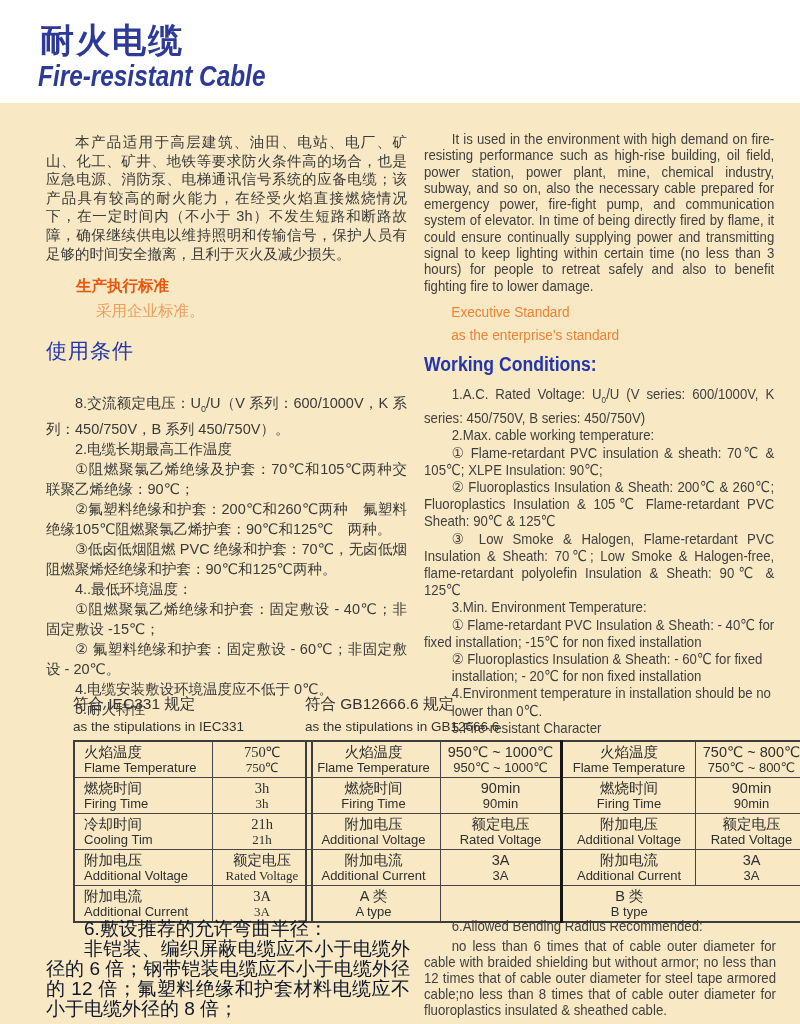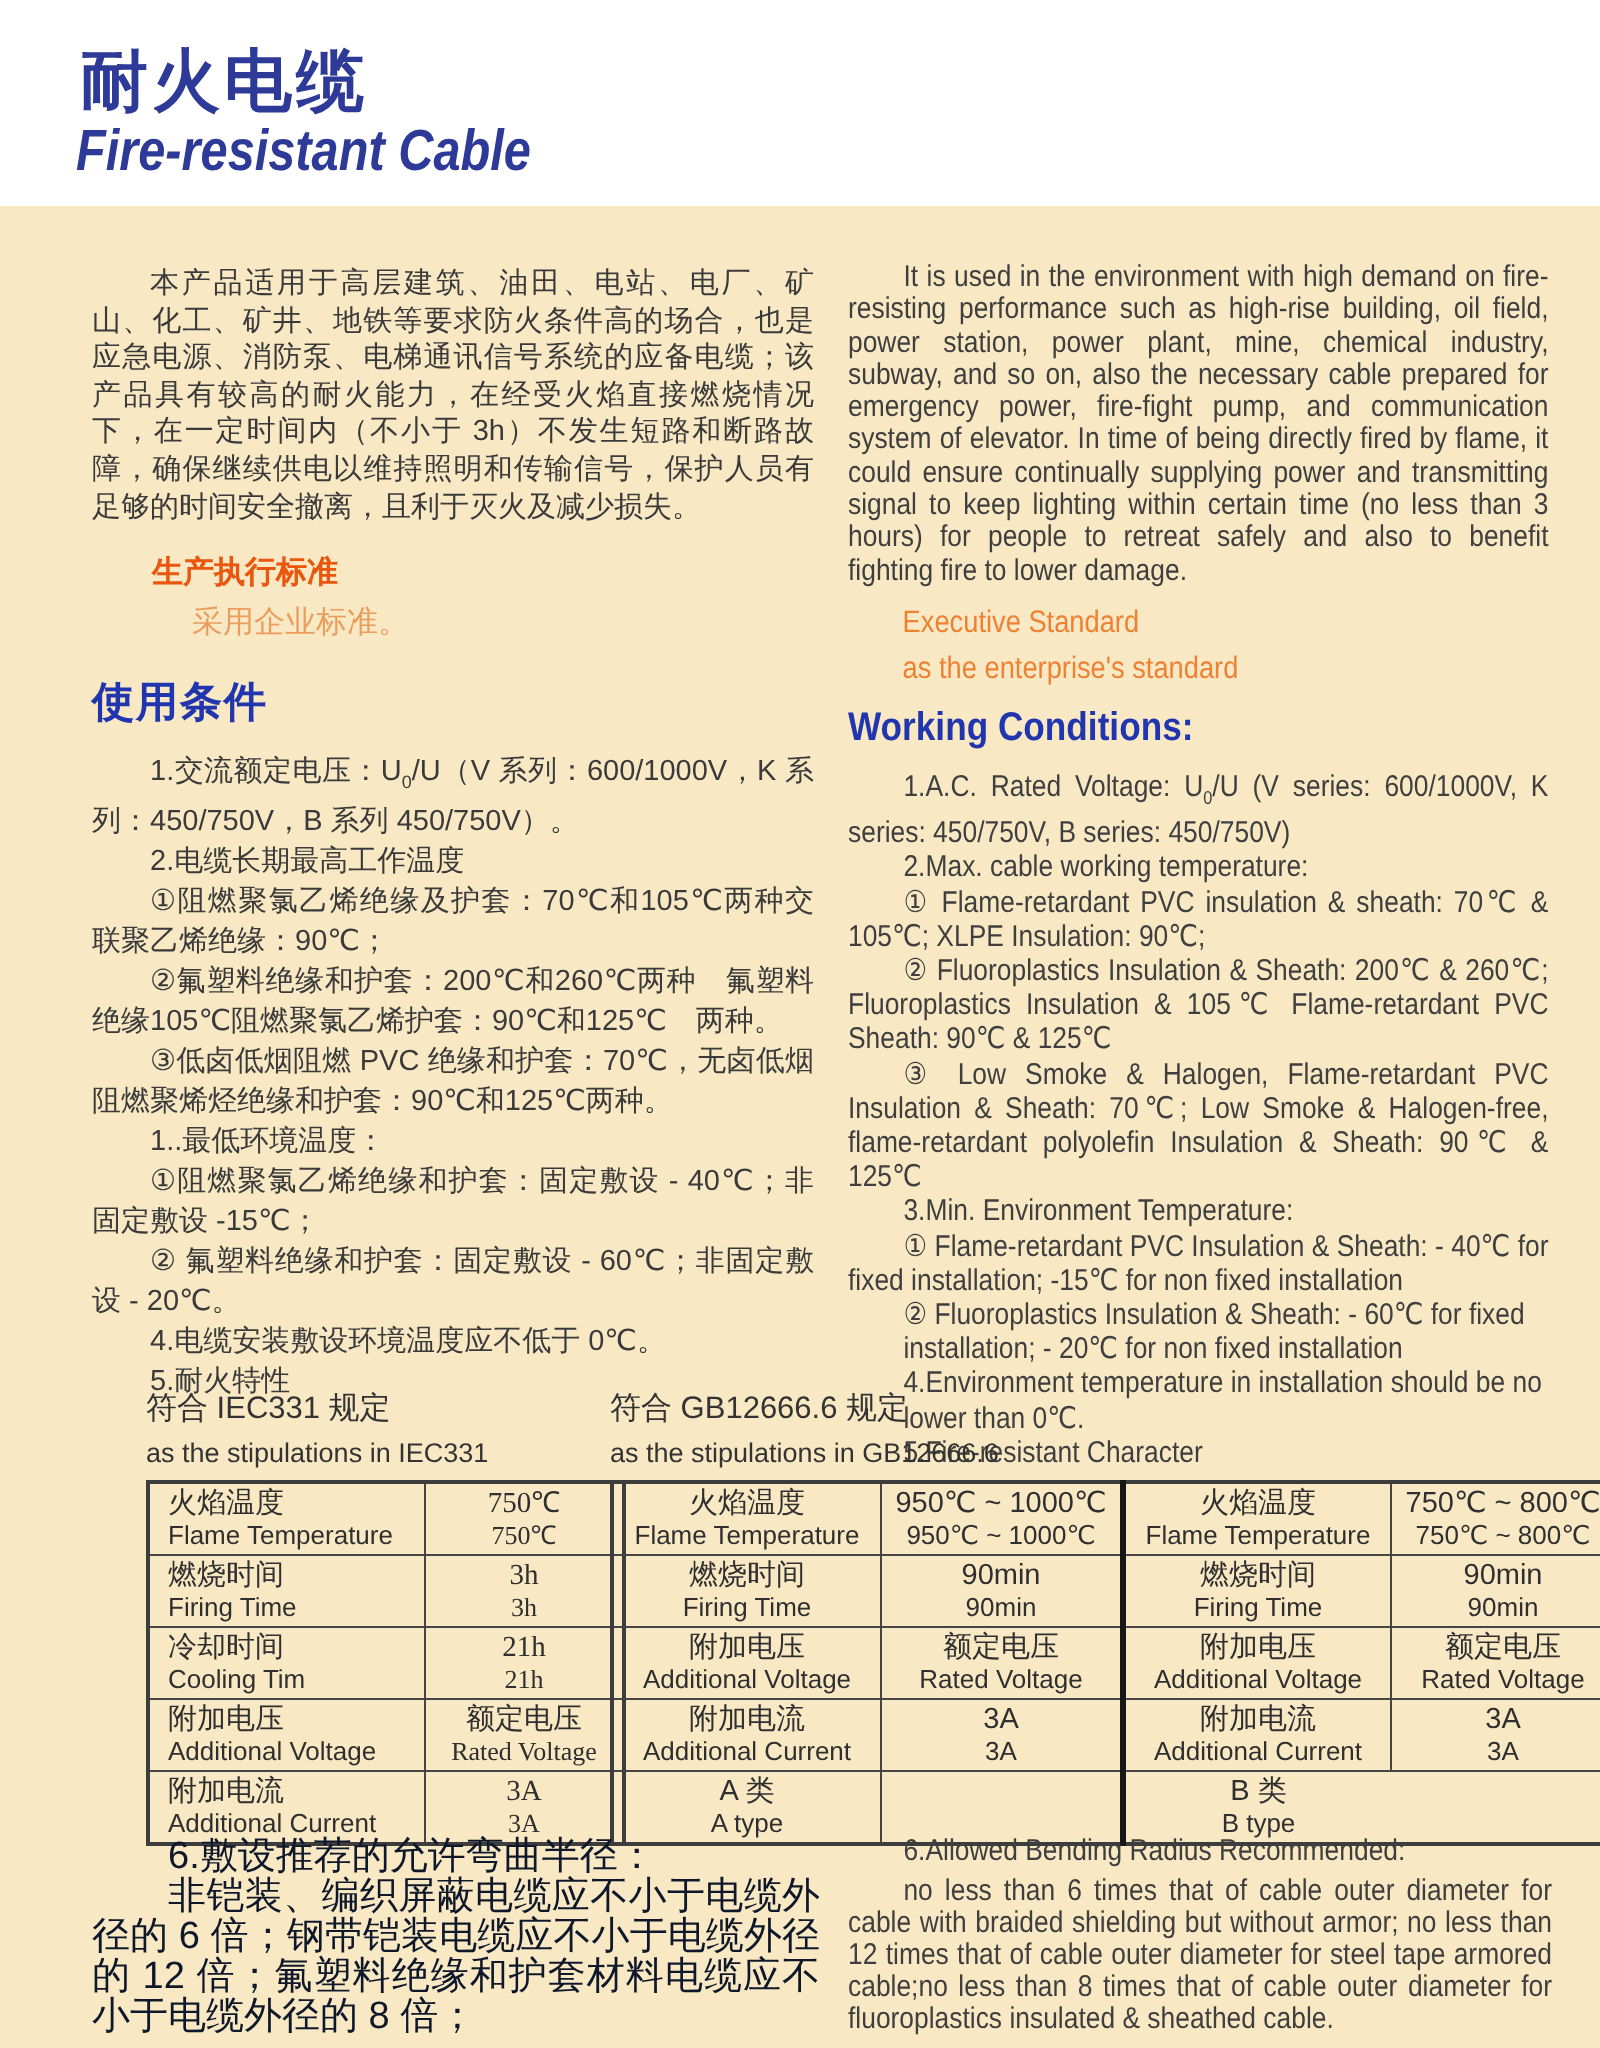--- a/index.html
+++ b/index.html
@@ -23,21 +23,21 @@
   .intro-cn { margin:0; font-size:14.5px; line-height:18.6px; text-indent:2em; text-align:justify; color:#3a3a3a; }
   .intro-en { margin:0; font-size:15px;   line-height:16.3px; text-indent:2.1em; text-align:justify; color:#3f3f3f; }
 
   .exec-block { margin:13px 0 0 30px; }
   .exec-head-cn { font-size:15.5px; font-weight:bold; color:#e9570e; }
   .exec-body-cn { font-size:15.5px; color:#eb9d5e; font-family:"Liberation Serif","DejaVu Serif",serif; margin-top:4px;margin-left:20px; }
   .exec-block-en { margin:9px 0 0 31px; }
   .exec-head-en { font-size:15.5px; color:#ee8134; }
   .exec-body-en { font-size:15.5px; color:#ee8134; margin-top:5px; }
 
-  .cond-head-cn { margin:15px 0 11px 0; font-size:21px; font-weight:bold; color:#2136ae; letter-spacing:1px; }
+  .cond-head-cn { margin:15px 0 28px 0; font-size:21px; font-weight:normal; color:#2136ae; letter-spacing:1px; }
   .cond-head-en { margin:9px 0 9px 0; font-size:20px; font-weight:bold; color:#2136ae; }
 
   .items-cn p { margin:0; font-size:14.5px; line-height:20px; text-indent:2em; text-align:justify; color:#3a3a3a; }
   .items-en p { margin:0; font-size:15px; line-height:17.2px; text-indent:2.1em; text-align:justify; color:#3f3f3f; }
   .items-en p.blockindent { text-indent:0; padding-left:2.1em; text-align:left; }
   sub { font-size:.62em; }
 
   
   .tbl-group { position:absolute; }
   #iec-group { left:73px;  top:694px; }
@@ -78,26 +78,26 @@
     <p class="intro-cn">本产品适用于高层建筑、油田、电站、电厂、矿山、化工、矿井、地铁等要求防火条件高的场合，也是应急电源、消防泵、电梯通讯信号系统的应备电缆；该产品具有较高的耐火能力，在经受火焰直接燃烧情况下，在一定时间内（不小于 3h）不发生短路和断路故障，确保继续供电以维持照明和传输信号，保护人员有足够的时间安全撤离，且利于灭火及减少损失。</p>
 
     <div class="exec-block">
       <div class="exec-head-cn">生产执行标准</div>
       <div class="exec-body-cn">采用企业标准。</div>
     </div>
 
     <div class="cond-head-cn">使用条件</div>
 
     <div class="items-cn">
-      <p><span>1.交流额定电压：U</span><sub>0</sub><span>/U（V 系列：600/1000V，K 系列：450/750V，B 系列 450/750V）。</span></p>
+      <p><span>8.交流额定电压：U</span><sub>0</sub><span>/U（V 系列：600/1000V，K 系列：450/750V，B 系列 450/750V）。</span></p>
       <p>2.电缆长期最高工作温度</p>
       <p>①阻燃聚氯乙烯绝缘及护套：70℃和105℃两种交联聚乙烯绝缘：90℃；</p>
       <p>②氟塑料绝缘和护套：200℃和260℃两种　氟塑料绝缘105℃阻燃聚氯乙烯护套：90℃和125℃　两种。</p>
       <p>③低卤低烟阻燃 PVC 绝缘和护套：70℃，无卤低烟阻燃聚烯烃绝缘和护套：90℃和125℃两种。</p>
-      <p>1..最低环境温度：</p>
+      <p>4..最低环境温度：</p>
       <p>①阻燃聚氯乙烯绝缘和护套：固定敷设 - 40℃；非固定敷设 -15℃；</p>
       <p>② 氟塑料绝缘和护套：固定敷设 - 60℃；非固定敷设 - 20℃。</p>
       <p>4.电缆安装敷设环境温度应不低于 0℃。</p>
       <p>5.耐火特性</p>
     </div>
   </div>
 
   <div class="col-right">
     <p class="intro-en">It is used in the environment with high demand on fire-resisting performance such as high-rise building, oil field, power station, power plant, mine, chemical industry, subway, and so on, also the necessary cable prepared for emergency power, fire-fight pump, and communication system of elevator. In time of being directly fired by flame, it could ensure continually supplying power and transmitting signal to keep lighting within certain time (no less than 3 hours) for people to retreat safely and also to benefit fighting fire to lower damage.</p>
 

